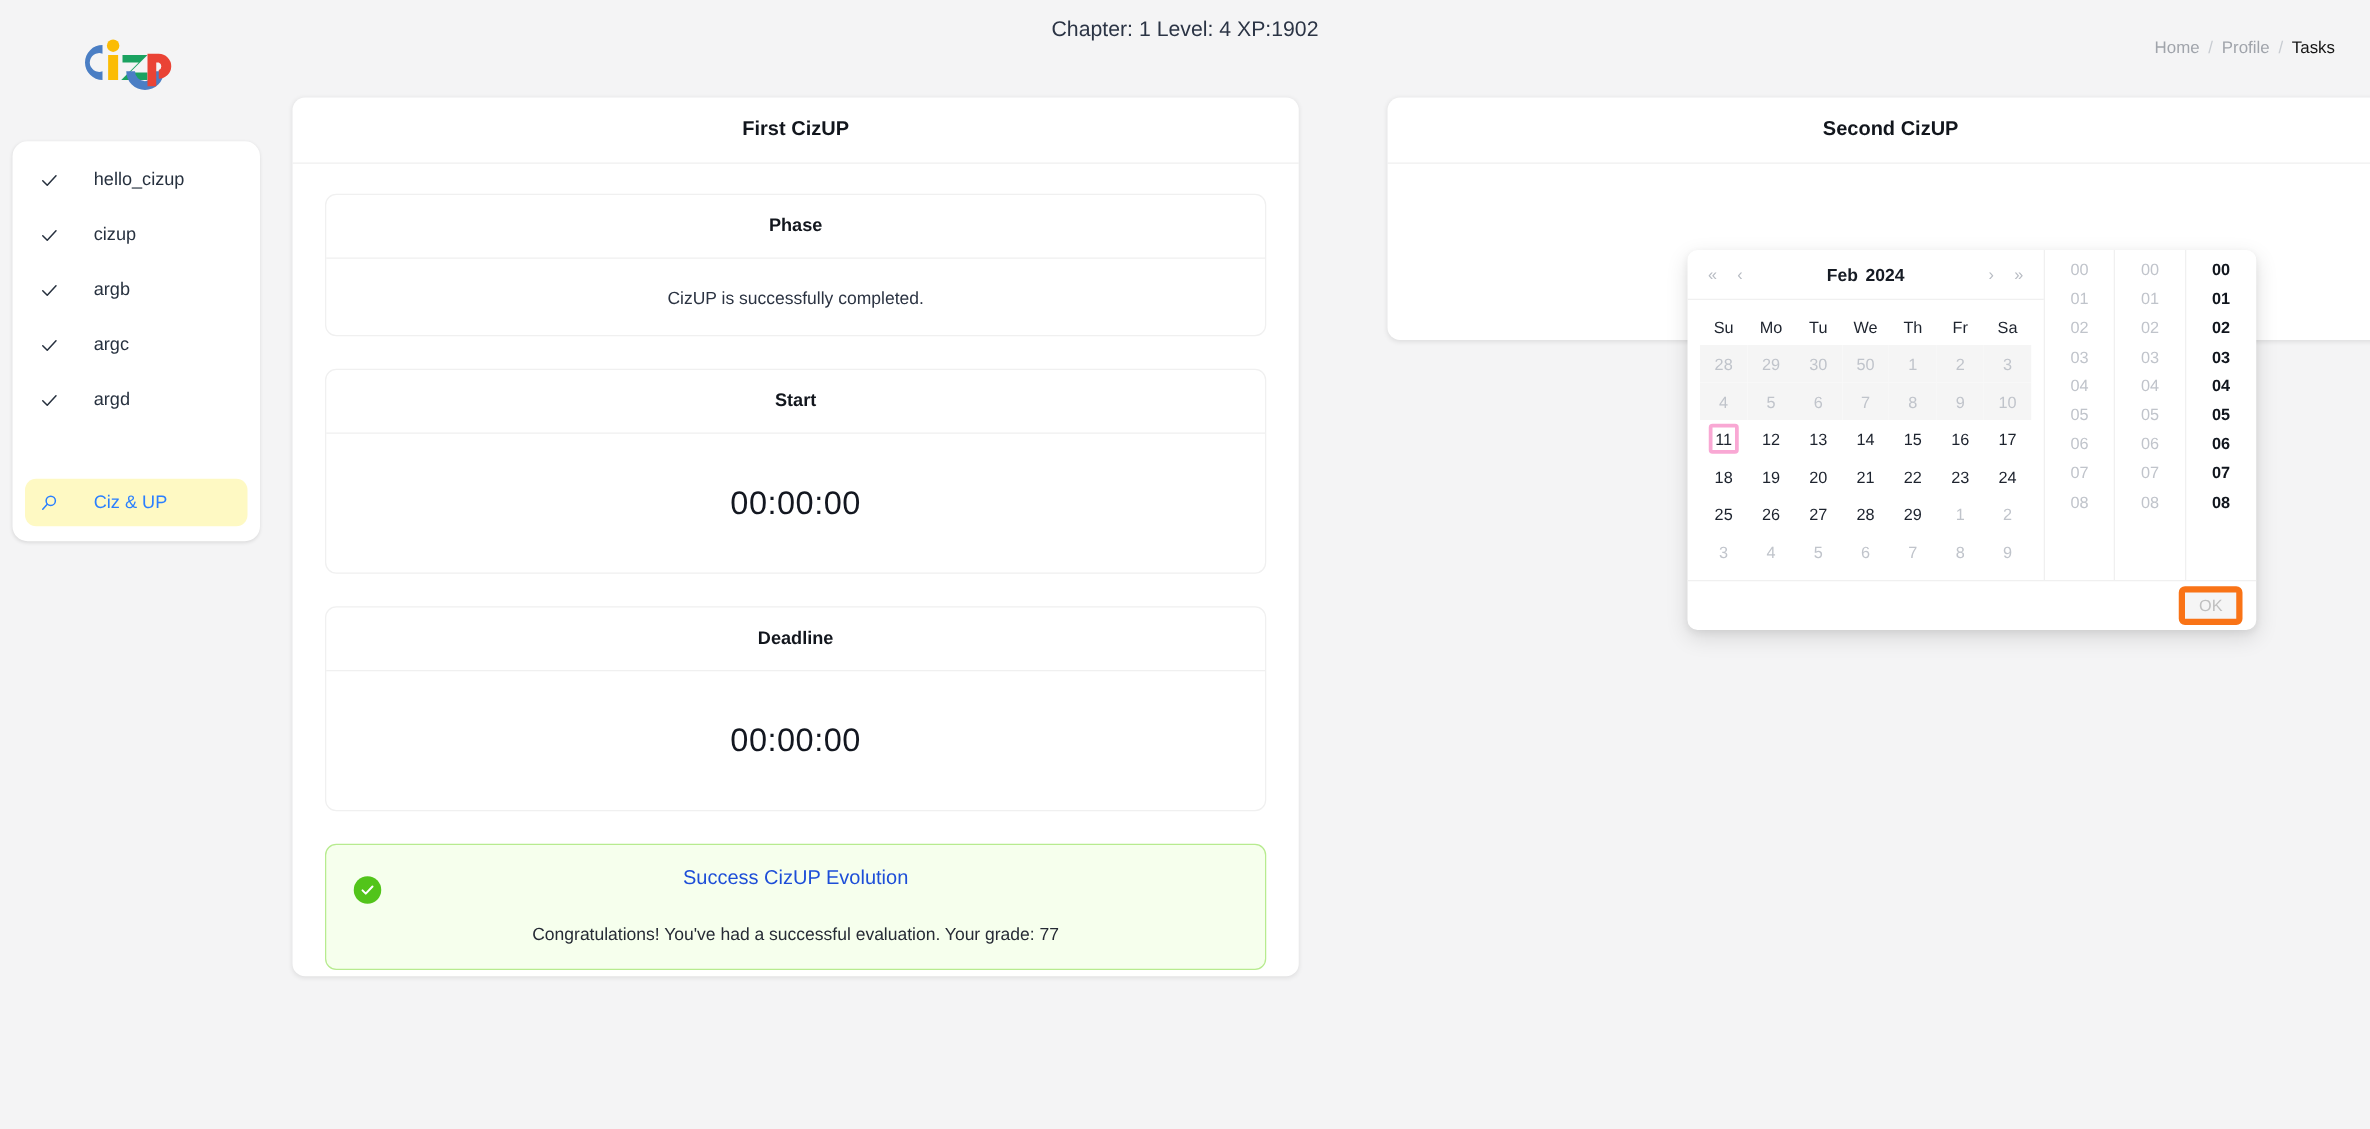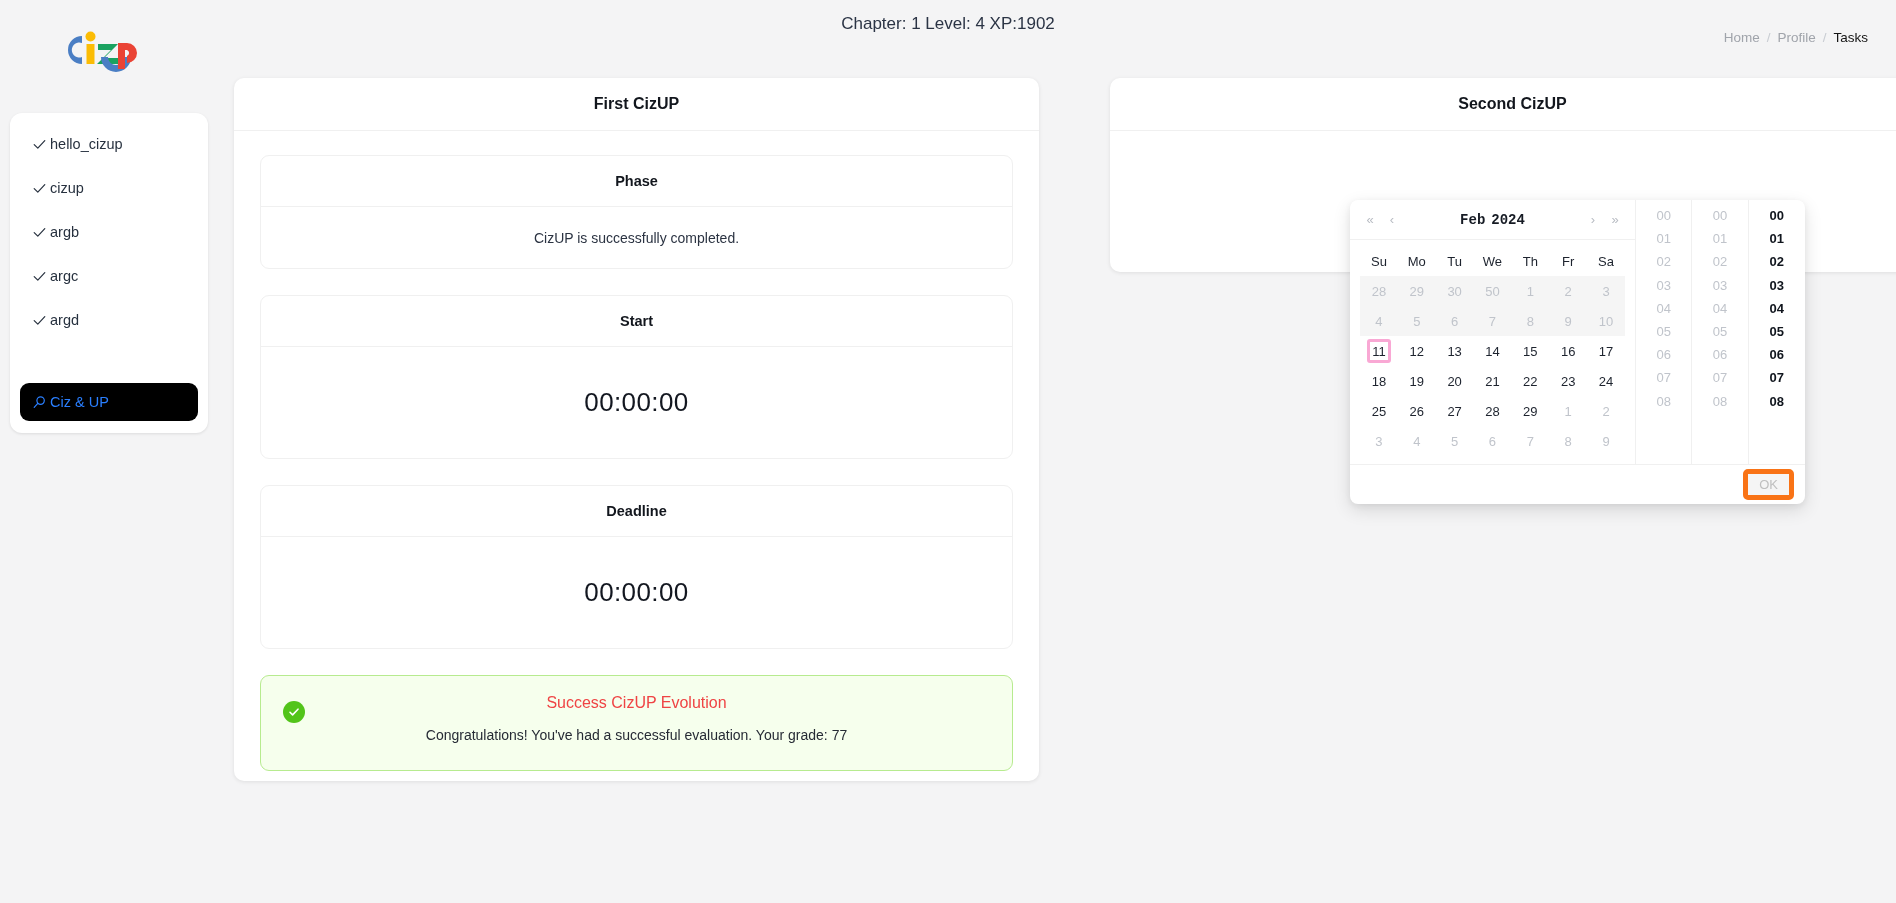--- a/index.html
+++ b/index.html
@@ -58,32 +58,32 @@
     top: 113px;
     width: 198px;
     background: #ffffff;
     border-radius: 12px;
     box-shadow: 0 1px 3px rgba(0,0,0,0.10);
     padding: 12px 10px;
   }
   .side-item {
     display: flex;
     align-items: center;
-    gap: 3px;
+    gap: 28px;
     height: 38px;
     padding: 0 12px;
     border-radius: 9px;
     font-size: 14.5px;
     color: #27313f;
     margin-bottom: 6px;
     cursor: pointer;
   }
   .side-item:last-child { margin-bottom: 0; }
   .side-item.active {
-    background: #000000;
+    background: #fef9c3;
     color: #2a7fff;
     margin-top: 44px;
   }
   .side-icon {
     width: 15px; height: 15px;
     display: inline-flex;
     align-items: center;
     justify-content: center;
     flex: none;
   }
@@ -162,22 +162,22 @@
     border-radius: 50%;
     background: #52c41a;
     display: flex;
     align-items: center;
     justify-content: center;
   }
   .alert-icon svg { display:block; }
   .alert-title {
     text-align: center;
     font-size: 16px;
-    color: #ef4444;
-    margin-bottom: 15px;
+    color: #1d4ed8;
+    margin-bottom: 27px;
     padding: 0 40px;
   }
   .alert-desc {
     text-align: center;
     font-size: 14px;
     color: #262b35;
     padding: 0 40px;
   }
 
   
@@ -252,21 +252,20 @@
     user-select: none;
   }
   .cal-title {
     position: absolute;
     left: 0; right: 0;
     text-align: center;
     font-size: 14px;
     font-weight: bold;
     color: #161b24;
     pointer-events: none;
-    font-family: Liberation Mono, monospace;
   }
   .cal-title span { margin: 0 3px; }
   .nav-left { display: flex; gap: 2px; z-index: 2; }
   .nav-right { display: flex; gap: 2px; margin-left: auto; z-index: 2; }
 
   .cal-body { padding: 6px 10px 8px 10px; }
   table.cal { border-collapse: collapse; width: 100%; }
   table.cal th {
     font-size: 13px;
     font-weight: normal;

